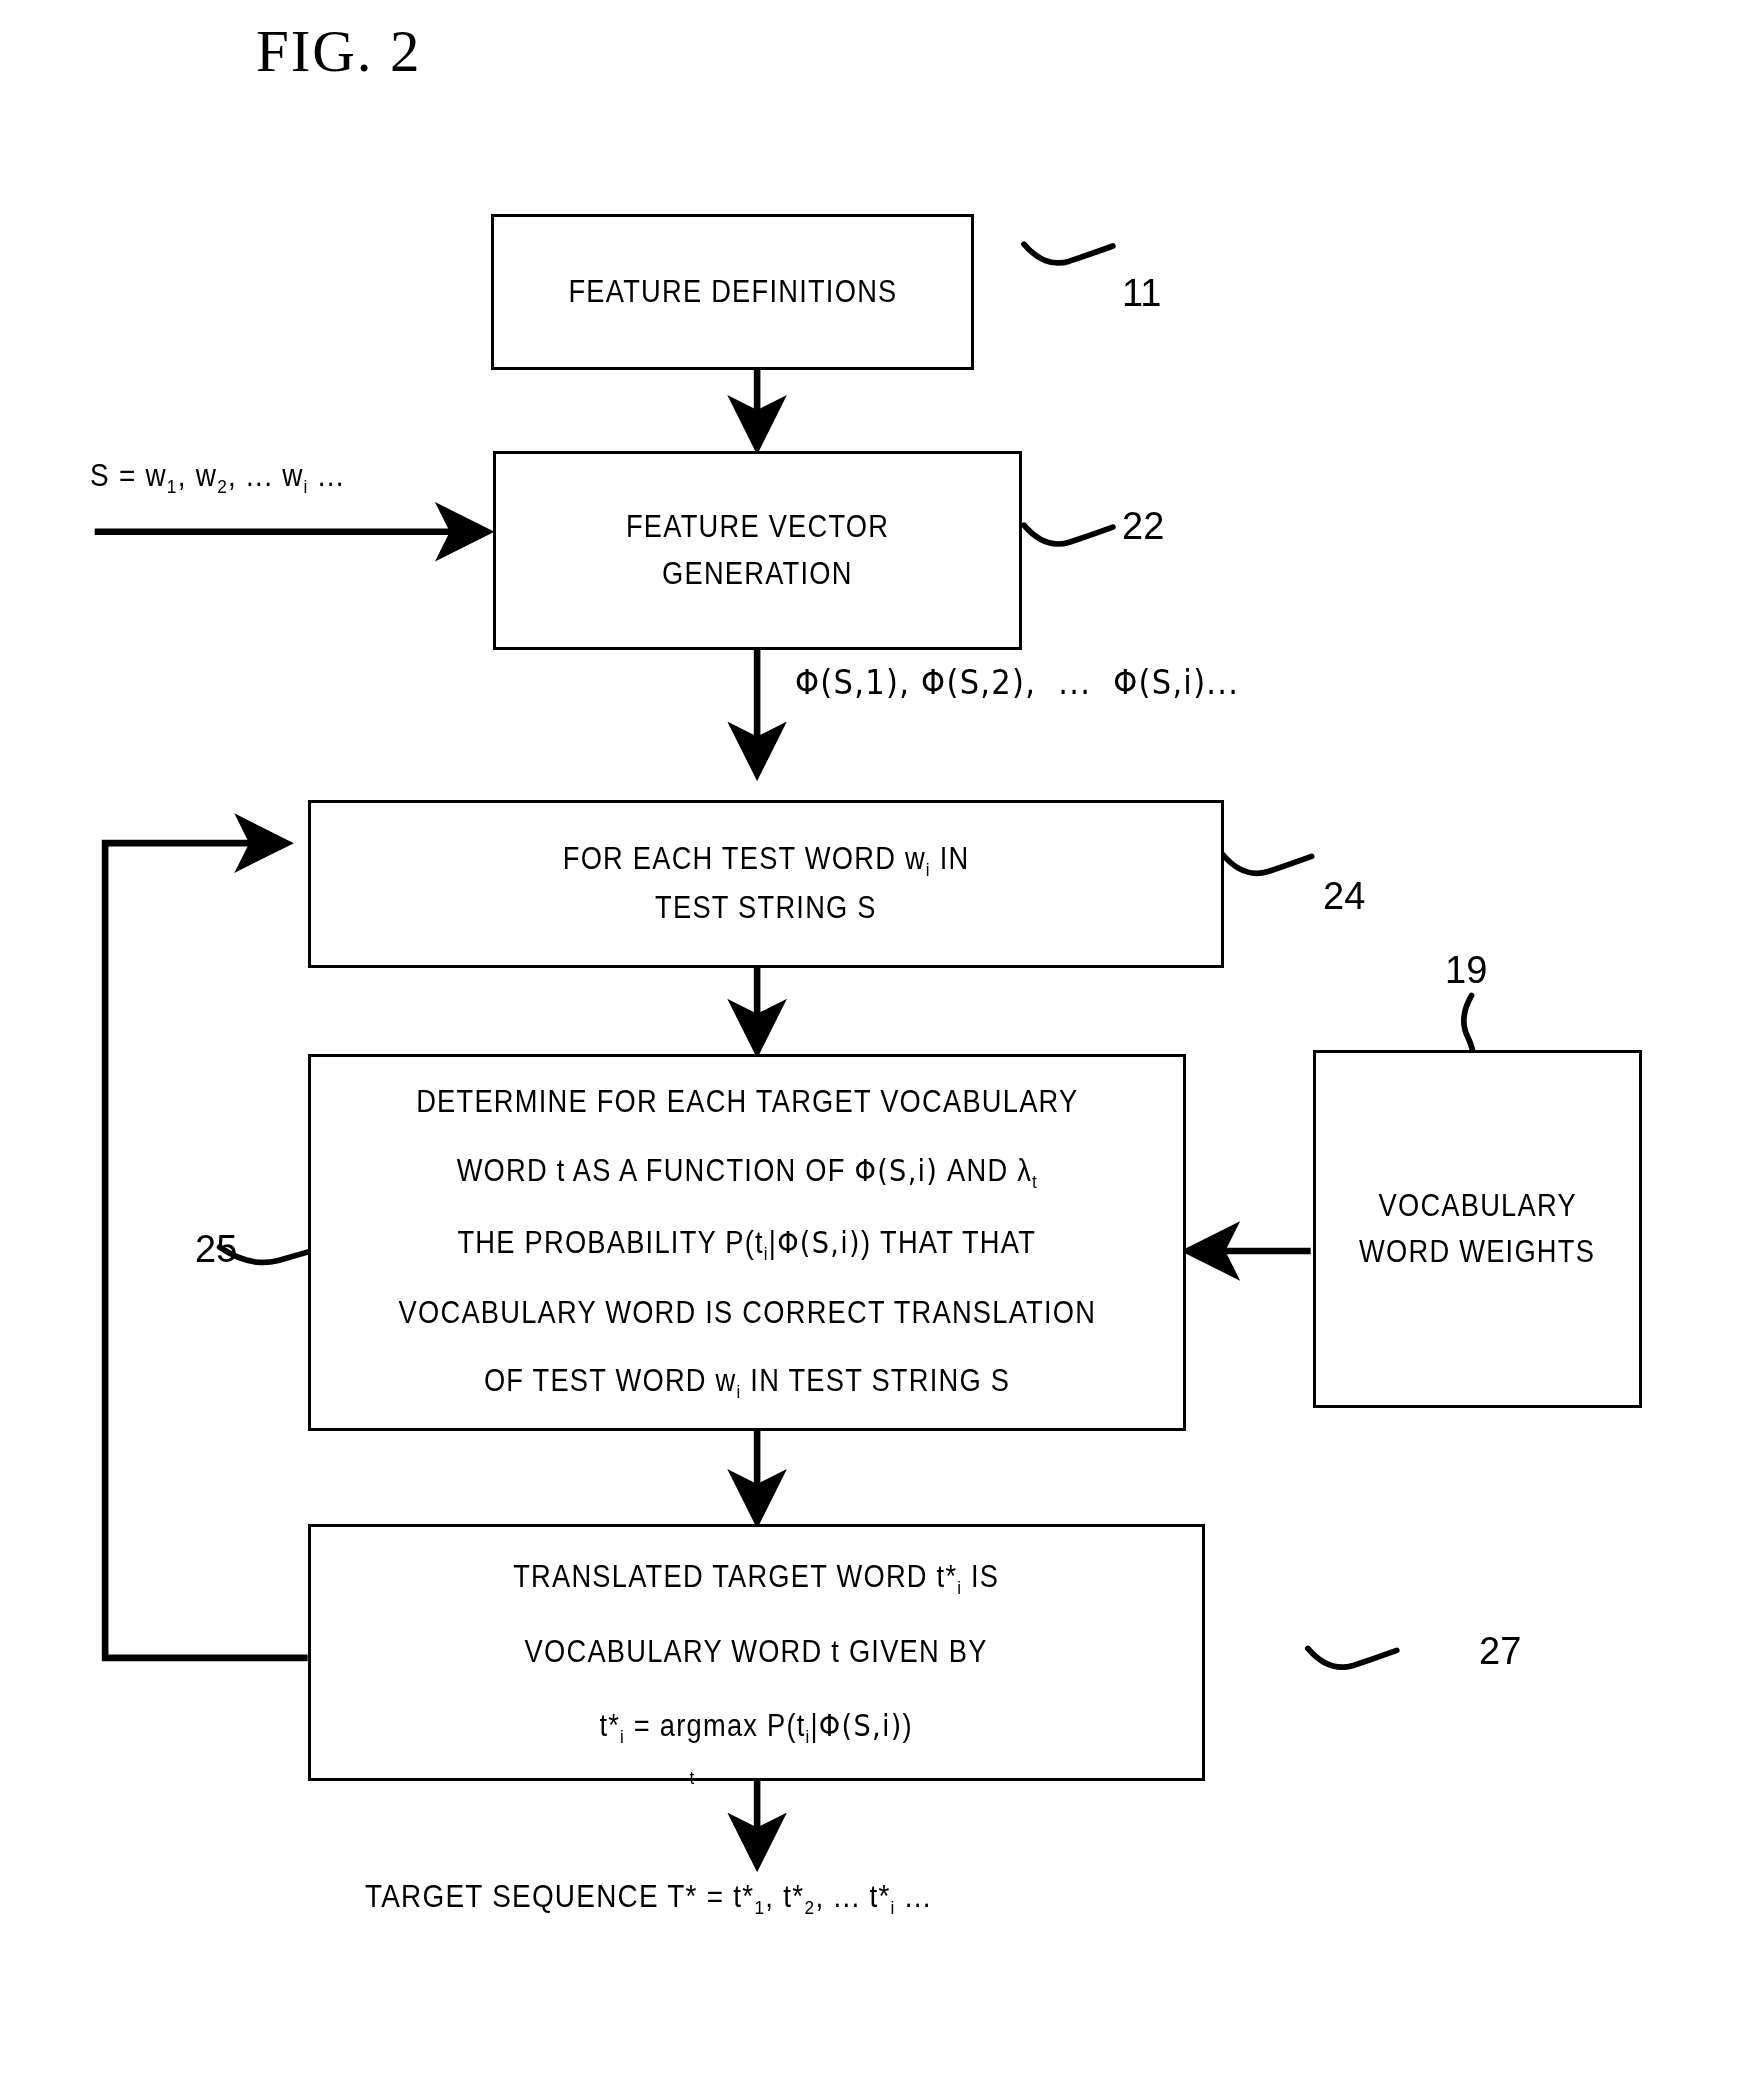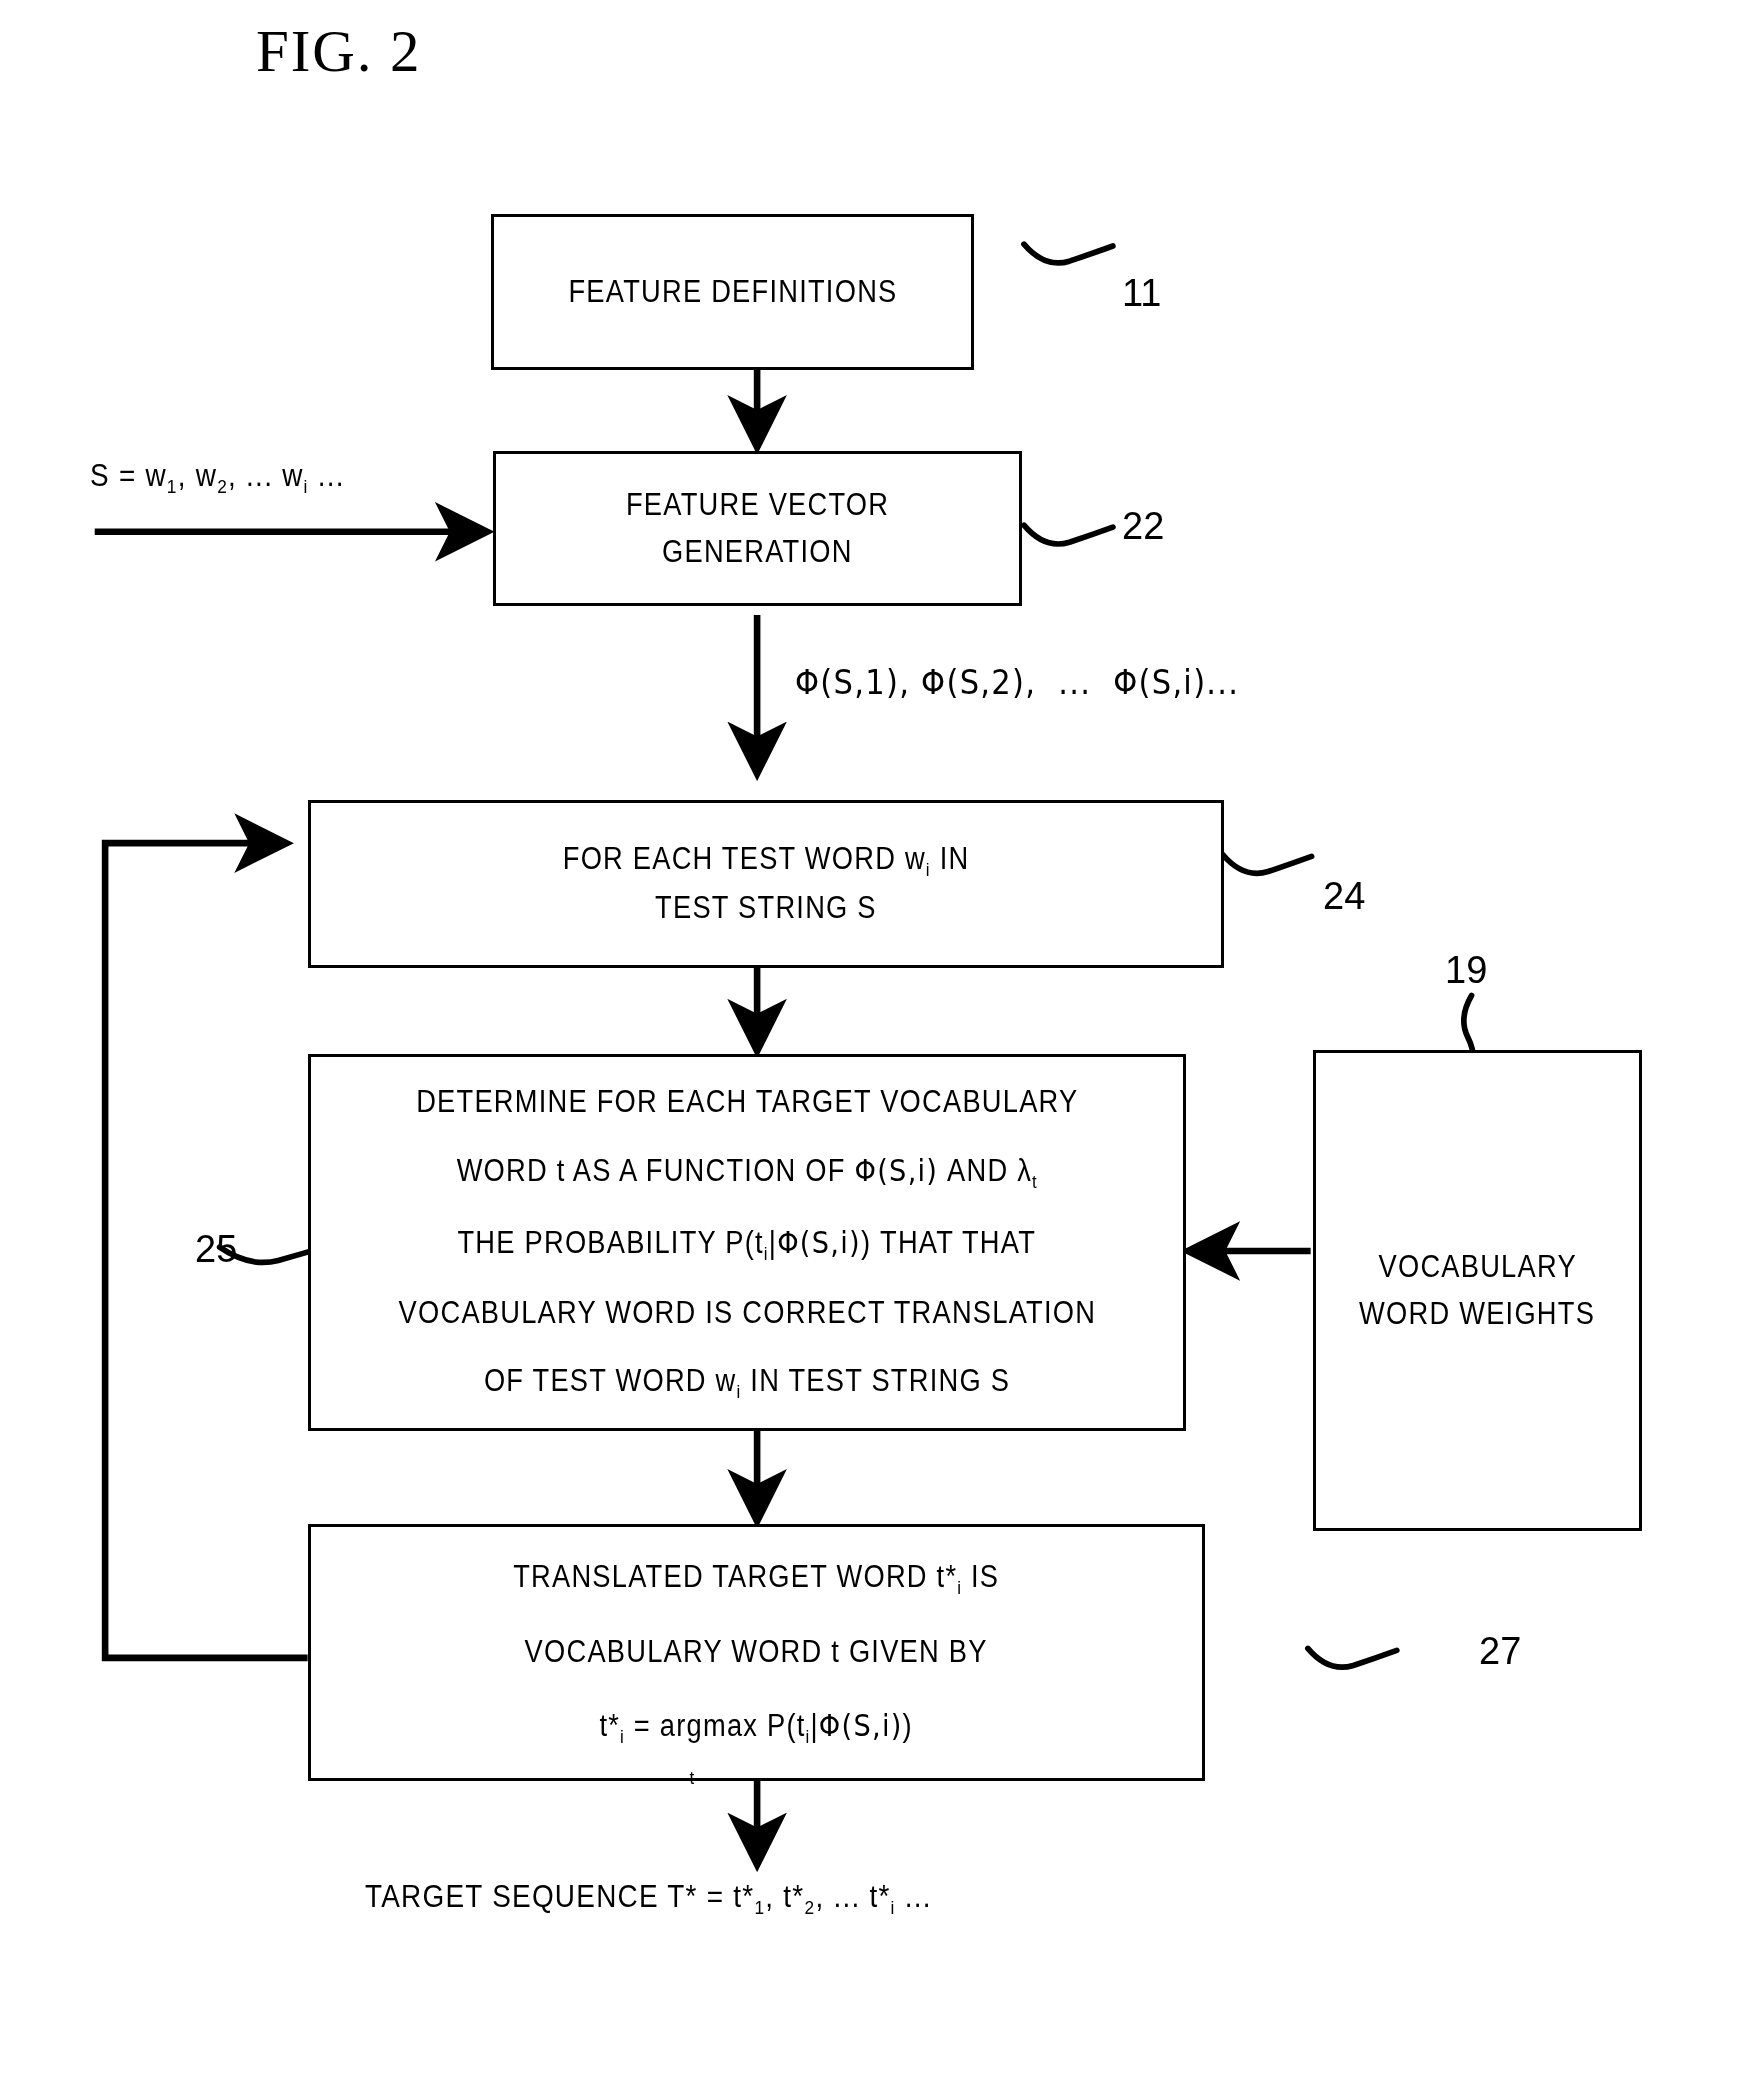--- a/index.html
+++ b/index.html
@@ -132,21 +132,21 @@
 
 <div class="box" style="left:491px; top:214px; width:483px; height:156px;">
   <div class="line">FEATURE DEFINITIONS</div>
 </div>
 <div class="ref" style="left:1122px; top:272px;">11</div>
 
 <div class="freetext" style="left:90px; top:458px;">
   S = w<sub>1</sub>, w<sub>2</sub>, ... w<sub>i</sub> ...
 </div>
 
-<div class="box" style="left:493px; top:451px; width:529px; height:155px;">
+<div class="box" style="left:493px; top:451px; width:529px; height:199px;">
   <div class="line">FEATURE VECTOR</div>
   <div class="line">GENERATION</div>
 </div>
 <div class="ref" style="left:1122px; top:505px;">22</div>
 
 <div class="freetext phi" style="left:795px; top:662px; font-size:34px;">
   Φ(S,1),&nbsp;Φ(S,2),&nbsp; ... &nbsp;Φ(S,i)...
 </div>
 
 <div class="box" style="left:308px; top:776px; width:916px; height:168px;margin-top:24px;">
@@ -171,21 +171,21 @@
   </div>
   <div class="line">
     VOCABULARY WORD IS CORRECT TRANSLATION
   </div>
   <div class="line">
     OF TEST WORD w<sub>i</sub> IN TEST STRING S
   </div>
 </div>
 <div class="ref" style="left:170px; top:1228px;margin-left:25px;">25</div>
 
-<div class="box" style="left:1313px; top:1050px; width:329px; height:481px;">
+<div class="box" style="left:1313px; top:1050px; width:329px; height:358px;">
   <div class="line">VOCABULARY</div>
   <div class="line">WORD WEIGHTS</div>
 </div>
 <div class="ref" style="left:1445px; top:949px;">19</div>
 
 <div class="box" style="left:308px; top:1524px; width:897px; height:257px; justify-content:space-evenly;">
   <div class="line">
     TRANSLATED TARGET WORD t*<sub>i</sub> IS
   </div>
   <div class="line">

